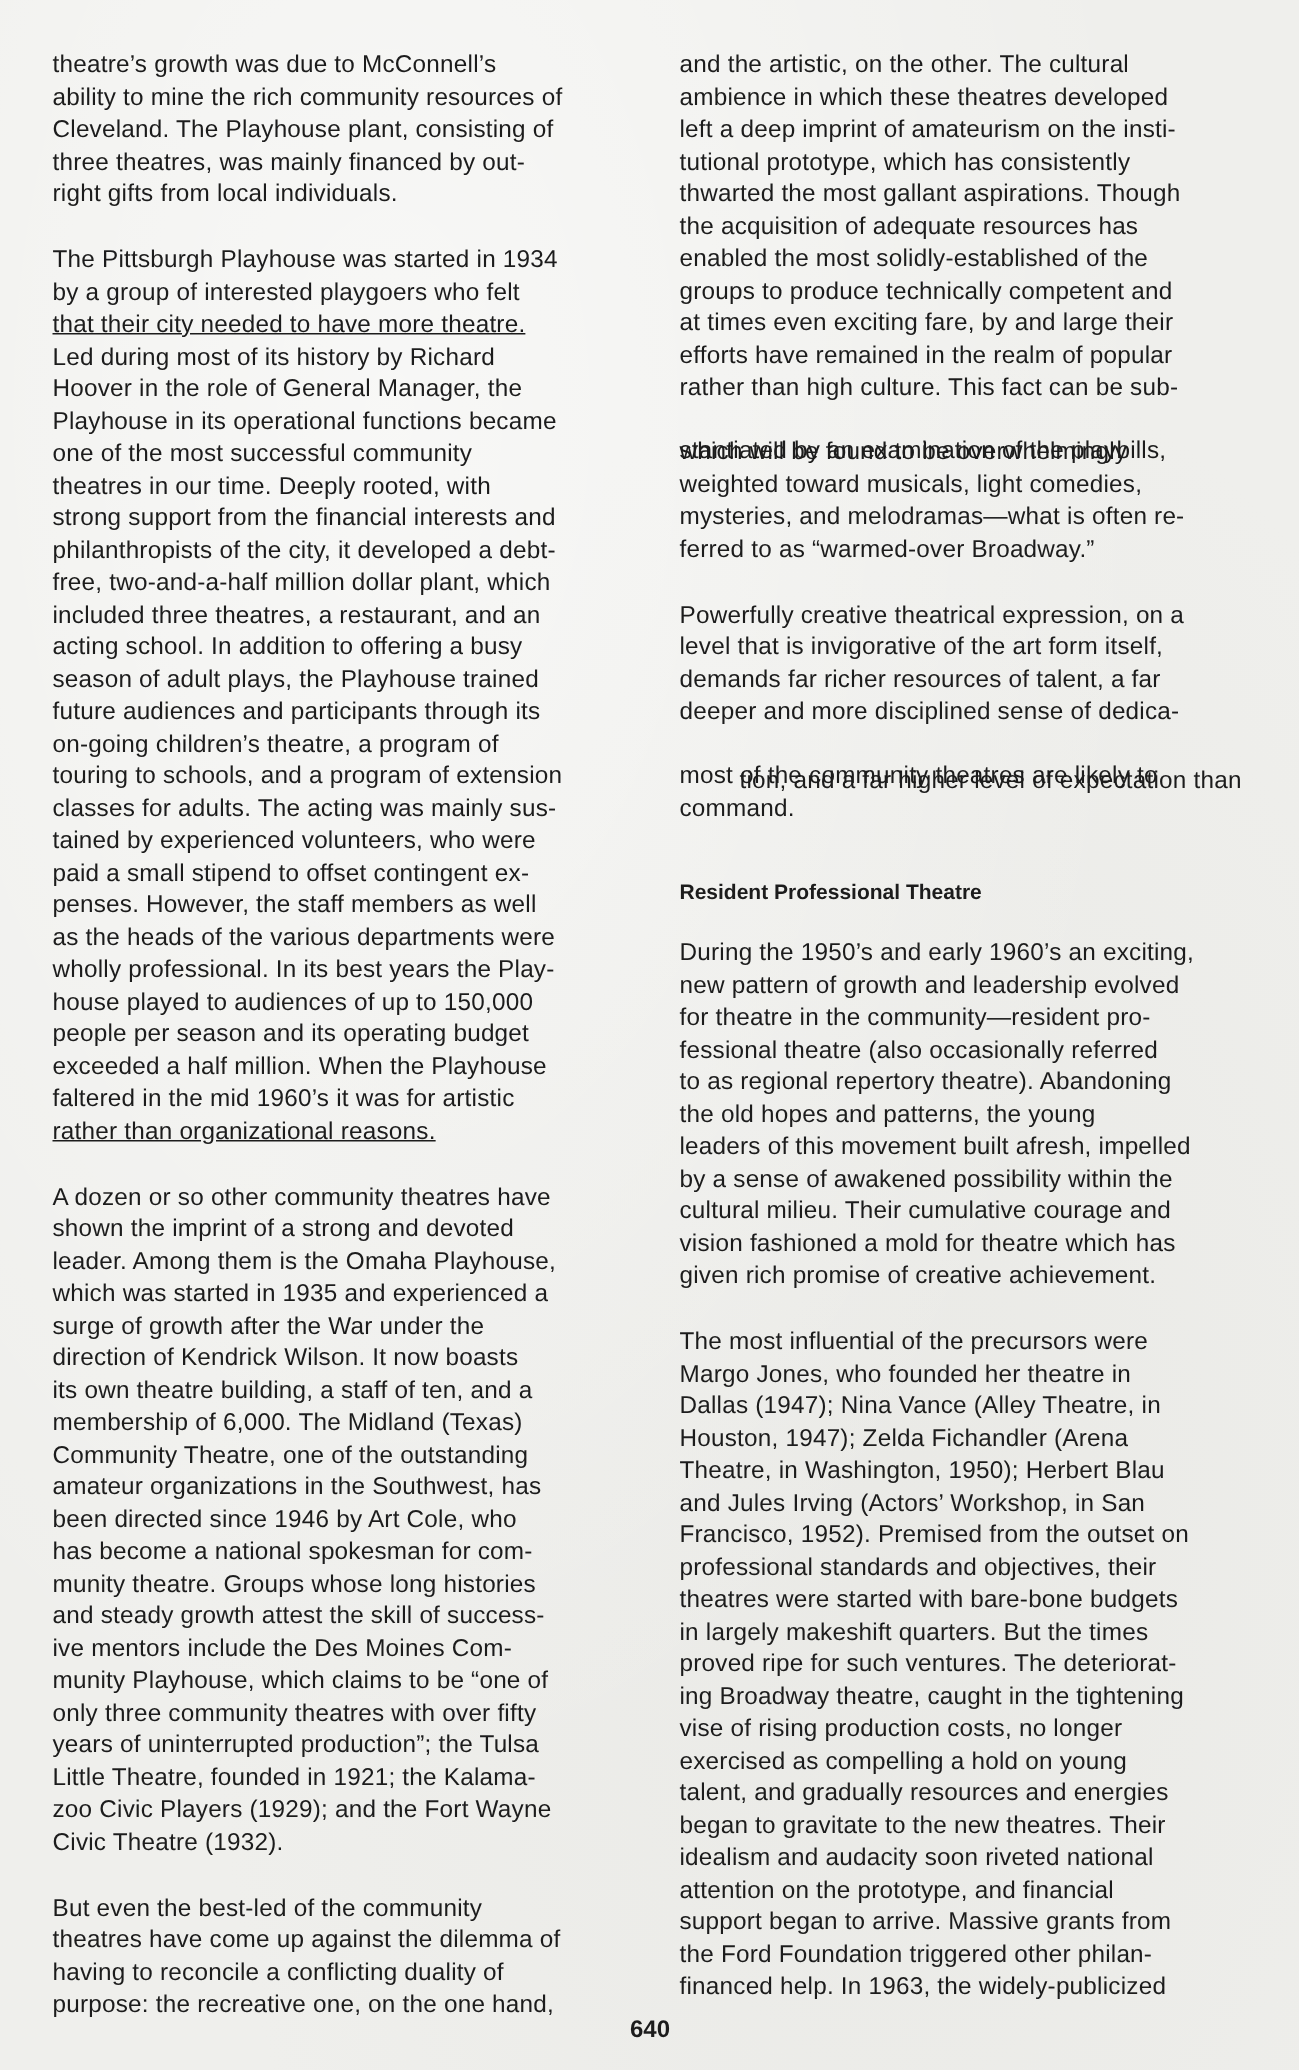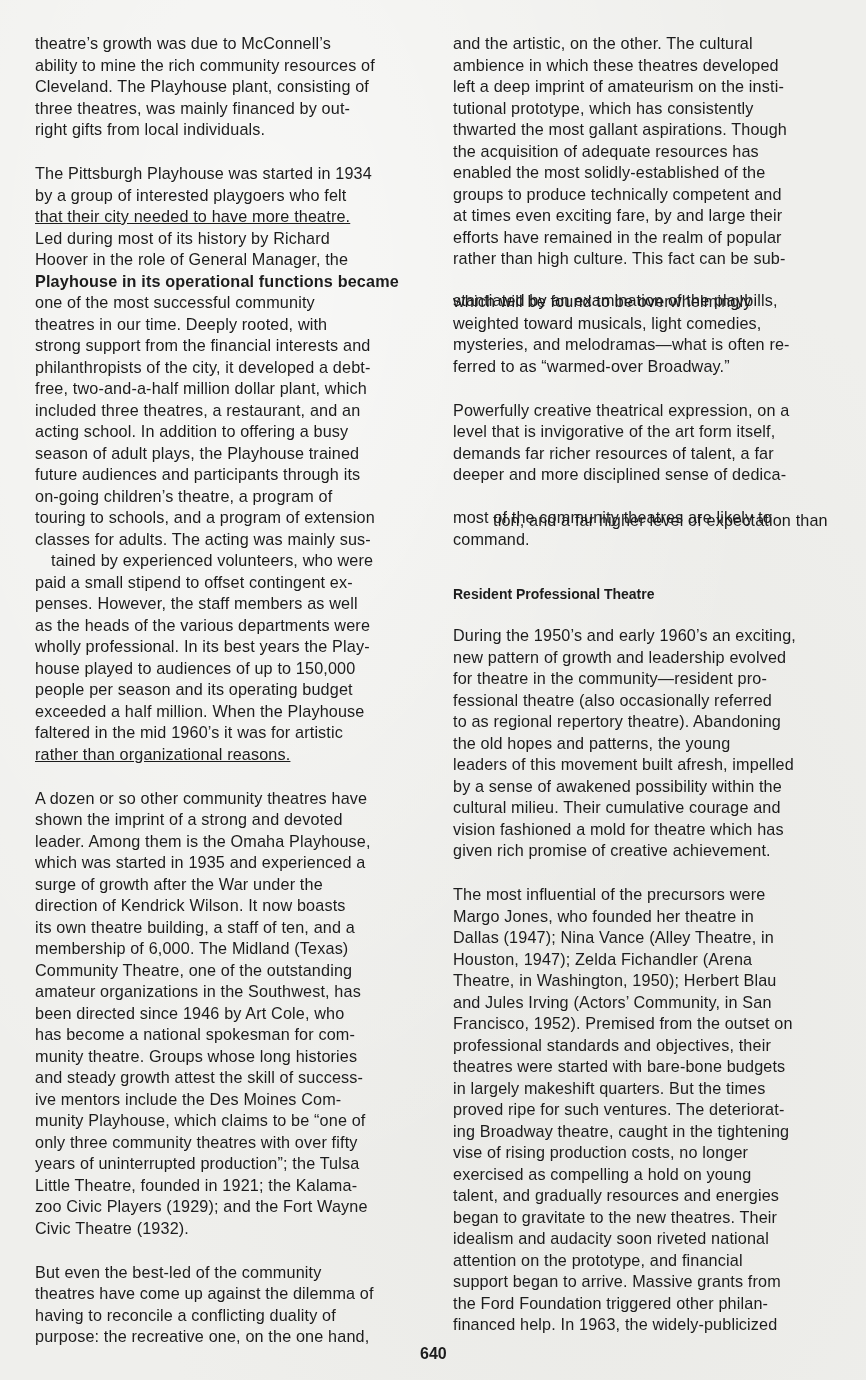--- a/index.html
+++ b/index.html
@@ -45,34 +45,34 @@
         <div class="line" style="top: 76px;">Cleveland.  The Playhouse plant, consisting of</div>
         <div class="line" style="top: 97.5px;">three theatres, was mainly financed by out-</div>
         <div class="line" style="top: 119px;">right gifts from local individuals.</div>
       </div>
       <div>
         <div class="line" style="top: 163px;">The Pittsburgh Playhouse was started in 1934</div>
         <div class="line" style="top: 184.5px;">by a group of interested playgoers who felt</div>
         <div class="line" style="top: 206px; text-decoration: underline;">that their city needed to have more theatre.</div>
         <div class="line" style="top: 227.5px;">Led during most of its history by Richard</div>
         <div class="line" style="top: 249px;">Hoover in the role of General Manager, the</div>
-        <div class="line" style="top: 270.5px; font-weight: bold;">Playhouse in its operational functions became</div>
+        <div class="line" style="top: 270.5px;">Playhouse in its operational functions became</div>
         <div class="line" style="top: 292px;">one of the most successful community</div>
         <div class="line" style="top: 313.5px;">theatres in our time.  Deeply rooted, with</div>
         <div class="line" style="top: 335px;">strong support from the financial interests and</div>
         <div class="line" style="top: 356.5px;">philanthropists of the city, it developed a debt-</div>
         <div class="line" style="top: 378px;">free, two-and-a-half million dollar plant, which</div>
         <div class="line" style="top: 399.5px;">included three theatres, a restaurant, and an</div>
         <div class="line" style="top: 421px;">acting school.  In addition to offering a busy</div>
         <div class="line" style="top: 442.5px;">season of adult plays, the Playhouse trained</div>
         <div class="line" style="top: 464px;">future audiences and participants through its</div>
         <div class="line" style="top: 485.5px;">on-going children’s theatre, a program of</div>
         <div class="line" style="top: 507px;">touring to schools, and a program of extension</div>
         <div class="line" style="top: 528.5px;">classes for adults.  The acting was mainly sus-</div>
-        <div class="line" style="top: 550px; margin-left: 16px;">tained by experienced volunteers, who were</div>
+        <div class="line" style="top: 550px;">tained by experienced volunteers, who were</div>
         <div class="line" style="top: 571.5px;">paid a small stipend to offset contingent ex-</div>
         <div class="line" style="top: 593px;">penses.  However, the staff members as well</div>
         <div class="line" style="top: 614.5px;">as the heads of the various departments were</div>
         <div class="line" style="top: 636px;">wholly professional.  In its best years the Play-</div>
         <div class="line" style="top: 657.5px;">house played to audiences of up to 150,000</div>
         <div class="line" style="top: 679px;">people per season and its operating budget</div>
         <div class="line" style="top: 700.5px;">exceeded a half million.  When the Playhouse</div>
         <div class="line" style="top: 722px;">faltered in the mid 1960’s it was for artistic</div>
         <div class="line" style="top: 743.5px; text-decoration: underline;">rather than organizational reasons.</div>
       </div>
@@ -147,21 +147,21 @@
         <div class="line" style="top: 797px;">cultural milieu.  Their cumulative courage and</div>
         <div class="line" style="top: 818.5px;">vision fashioned a mold for theatre which has</div>
         <div class="line" style="top: 840px;">given rich promise of creative achievement.</div>
       </div>
       <div>
         <div class="line" style="top: 884px;">The most influential of the precursors were</div>
         <div class="line" style="top: 905.5px;">Margo Jones, who founded her theatre in</div>
         <div class="line" style="top: 927px;">Dallas (1947); Nina Vance (Alley Theatre, in</div>
         <div class="line" style="top: 948.5px;">Houston, 1947); Zelda Fichandler (Arena</div>
         <div class="line" style="top: 970px;">Theatre, in Washington, 1950); Herbert Blau</div>
-        <div class="line" style="top: 991.5px;">and Jules Irving (Actors’ Community, in San</div>
+        <div class="line" style="top: 991.5px;">and Jules Irving (Actors’ Workshop, in San</div>
         <div class="line" style="top: 1013px;">Francisco, 1952).  Premised from the outset on</div>
         <div class="line" style="top: 1034.5px;">professional standards and objectives, their</div>
         <div class="line" style="top: 1056px; text-align: right;">theatres were started with bare-bone budgets</div>
         <div class="line" style="top: 1077.5px;">in largely makeshift quarters.  But the times</div>
         <div class="line" style="top: 1099px;">proved ripe for such ventures.  The deteriorat-</div>
         <div class="line" style="top: 1120.5px;">ing Broadway theatre, caught in the tightening</div>
         <div class="line" style="top: 1142px;">vise of rising production costs, no longer</div>
         <div class="line" style="top: 1163.5px;">exercised as compelling a hold on young</div>
         <div class="line" style="top: 1185px;">talent, and gradually resources and energies</div>
         <div class="line" style="top: 1206.5px;">began to gravitate to the new theatres.  Their</div>

